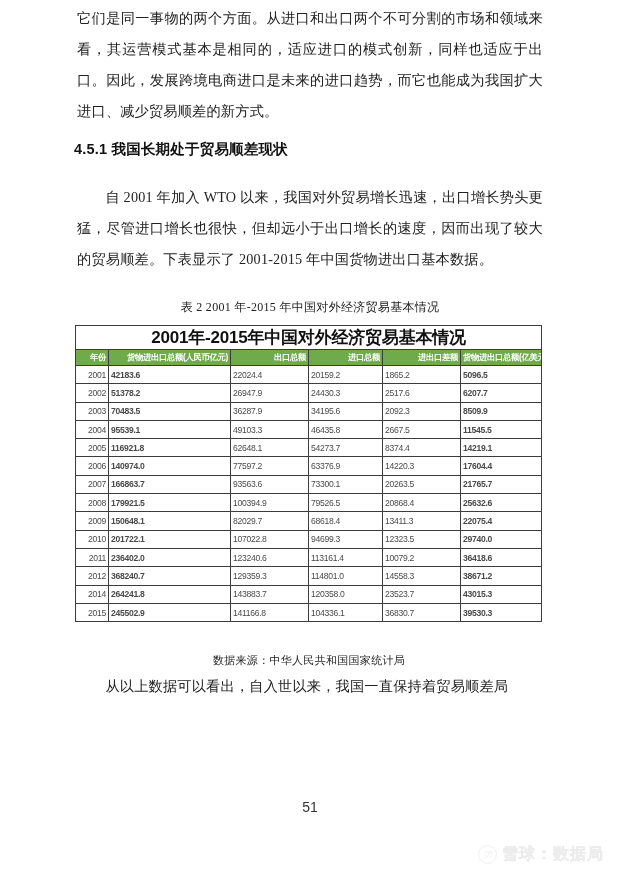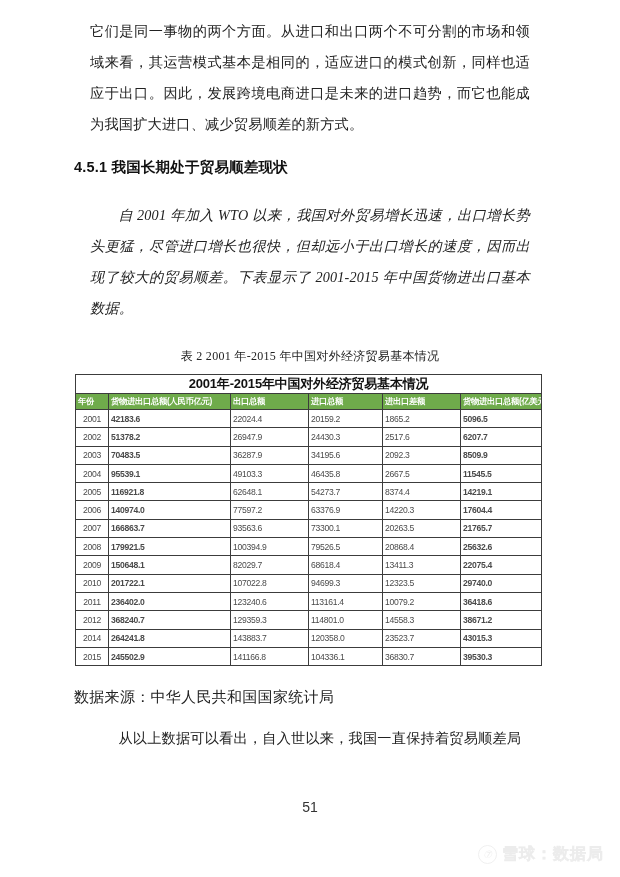--- a/index.html
+++ b/index.html
@@ -18,21 +18,21 @@
   }
   .content {
     position: absolute;
     left: 74px;
     top: 0;
     width: 472px;
   }
   p.body-para {
     font-size: 14.2px;
     line-height: 31px;
-    margin: 16px;
+    margin: 3px;
     text-align: justify;
     text-justify: inter-ideograph;
     letter-spacing: 0.2px;
     color: #222;
   }
   .para-top { margin-top: 72px; }
   .indent { text-indent: 2em; }
 
   h3.section-heading {
     font-family: "Liberation Sans", "DejaVu Sans", sans-serif;
@@ -66,51 +66,51 @@
   table.data-table td, table.data-table th {
     border: 1px solid #3c3c3c;
     padding: 0 2px;
     vertical-align: middle;
     white-space: nowrap;
     overflow: hidden;
   }
   tr.title-row td {
     text-align: center;
     font-weight: bold;
-    font-size: 13px;
+    font-size: 17px;
     height: 17px;
     letter-spacing: -0.2px;
     color: #111;
     background: #ffffff;
   }
   tr.head-row th {
     background: #6fab4b;
     color: #ffffff;
     font-weight: bold;
     font-size: 8.3px;
     height: 15px;
-    text-align: left;
+    text-align: right;
     letter-spacing: -0.3px;
     border-color: #3c3c3c;
   }
   tr.data-row td {
     height: 17.3px;
     font-size: 8.6px;
     color: #4a4a4a;
     letter-spacing: -0.3px;
   }
-  td.c-year { text-align: center; padding-left: 3px; font-size: 8.4px; }
+  td.c-year { text-align: right; padding-left: 3px; font-size: 8.4px; }
   td.c-total-cny { font-weight: bold; font-size: 9.6px; color: #111; padding-left: 4px; }
   td.c-export, td.c-import, td.c-balance { padding-left: 3px; }
   td.c-total-usd { font-weight: bold; font-size: 9.6px; color: #111; padding-left: 4px; }
 
   .source-note {
-    font-size: 15px;
-    text-align: left;
-    margin: 22px 2px 0 0;
+    font-size: 11px;
+    text-align: center;
+    margin: 31px 2px 0 0;
     color: #222;
     letter-spacing: 0.3px;
   }
   .closing-para {
     margin-top: 16px;
   }
   .page-number {
     position: absolute;
     left: 0;
     right: 0;
@@ -156,21 +156,21 @@
 </head>
 <body>
 
 <div class="page">
   <div class="content">
 
     <p class="body-para para-top">它们是同一事物的两个方面。从进口和出口两个不可分割的市场和领域来看，其运营模式基本是相同的，适应进口的模式创新，同样也适应于出口。因此，发展跨境电商进口是未来的进口趋势，而它也能成为我国扩大进口、减少贸易顺差的新方式。</p>
 
     <h3 class="section-heading">4.5.1 我国长期处于贸易顺差现状</h3>
 
-    <p class="body-para indent" style="margin-top:22px;font-style:italic;">自 2001 年加入 WTO 以来，我国对外贸易增长迅速，出口增长势头更猛，尽管进口增长也很快，但却远小于出口增长的速度，因而出现了较大的贸易顺差。下表显示了 2001-2015 年中国货物进出口基本数据。</p>
+    <p class="body-para indent" style="margin-top:22px;">自 2001 年加入 WTO 以来，我国对外贸易增长迅速，出口增长势头更猛，尽管进口增长也很快，但却远小于出口增长的速度，因而出现了较大的贸易顺差。下表显示了 2001-2015 年中国货物进出口基本数据。</p>
 
     <div class="table-caption">表 2 2001 年-2015 年中国对外经济贸易基本情况</div>
 
     <div class="data-table-wrap">
       <table class="data-table">
         <colgroup>
           <col style="width:33px">
           <col style="width:122px">
           <col style="width:78px">
           <col style="width:74px">

